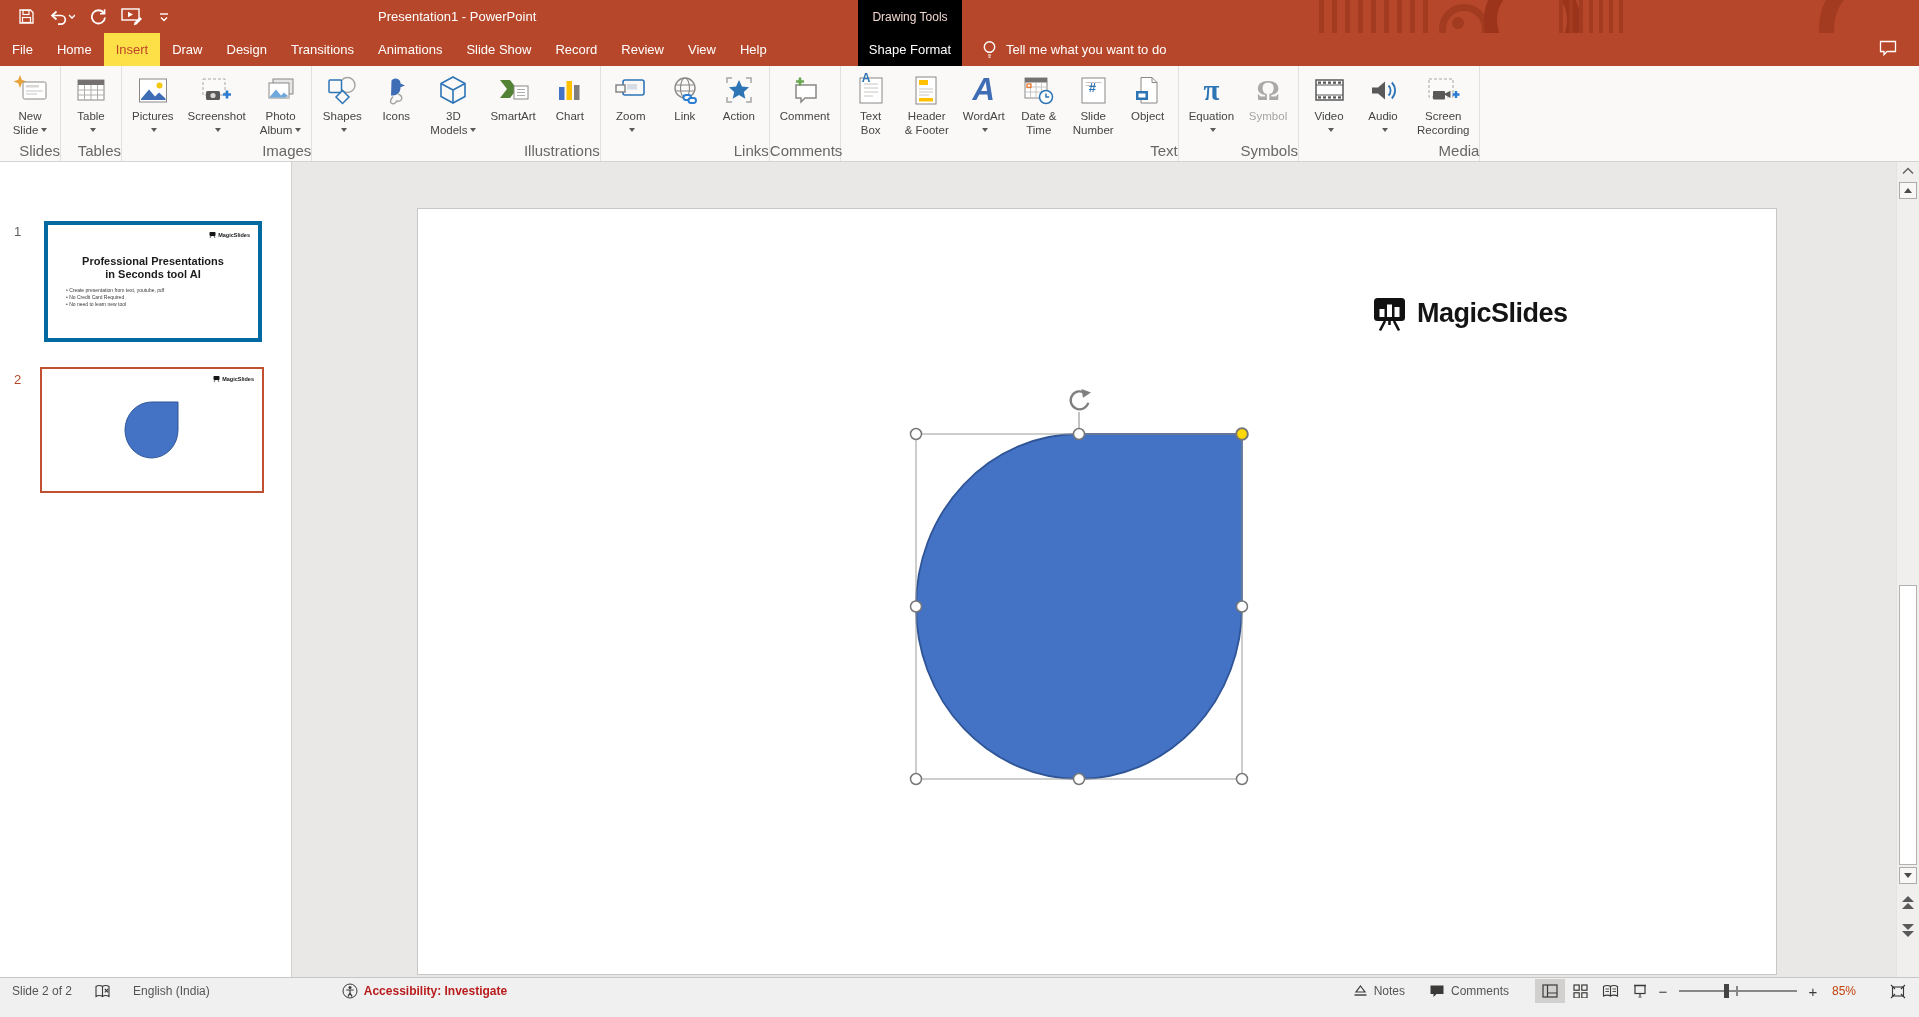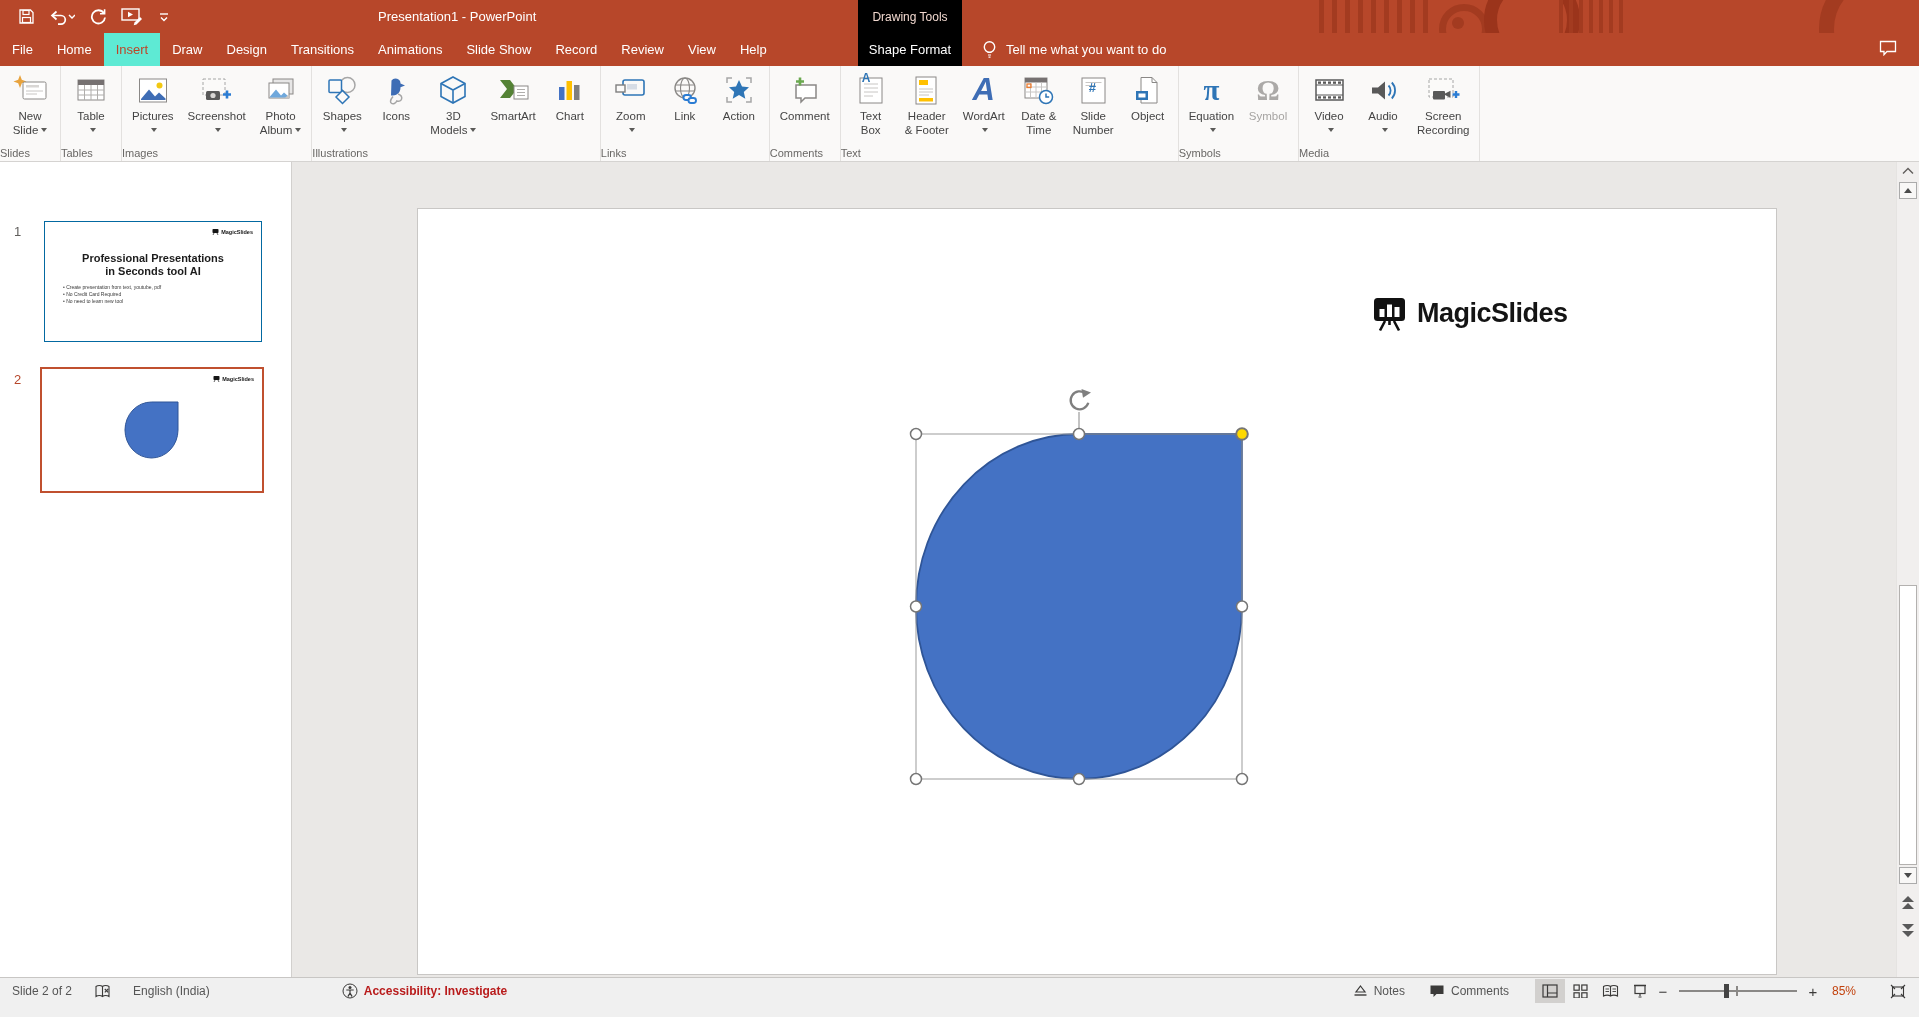--- a/index.html
+++ b/index.html
@@ -28,47 +28,47 @@
   .capbtn{width:46px;height:33px;display:flex;align-items:center;justify-content:center}
 
   
   .ctx{position:absolute;left:858px;top:0;width:104px;height:66px;background:#000000;z-index:3;color:#fff}
   .ctx .ctx-head{height:33px;display:flex;align-items:center;justify-content:center;font-size:12px;color:#F1D8CF}
   .ctx .ctx-tab{height:33px;display:flex;align-items:center;justify-content:center;font-size:13px}
 
   
   .tabsrow{position:absolute;left:0;top:33px;width:100%;height:33px;background:#B7472A;display:flex;color:#fff;font-size:13px}
   .tab{padding:0 12px;display:flex;align-items:center;white-space:nowrap}
-  .tab.active{background:#5eead4;color:#BE4428}
+  .tab.active{background:#fde047;color:#BE4428}
   .tellme{position:absolute;left:982px;top:33px;height:33px;display:flex;align-items:center;gap:9px;color:#fff;font-size:13px;white-space:nowrap}
   .corner-comment{position:absolute;right:22px;top:40px}
 
   
   .ribbon{position:absolute;left:0;top:66px;width:100%;height:96px;background:#FAF9F8;border-bottom:1px solid #D5D3D1;
           display:flex;align-items:stretch;box-sizing:border-box}
   .rgroup{position:relative;display:flex;flex-direction:column;align-items:center;border-right:1px solid #E3E1DF;padding:0 3px}
   .rbuttons{display:flex;flex:1;align-items:flex-start;padding-top:4px}
-  .glabel{position:absolute;bottom:2px;left:0;right:0;text-align:left;font-size:11px;color:#696765;white-space:nowrap}
+  .glabel{position:absolute;bottom:2px;left:0;right:0;text-align:right;font-size:15px;color:#696765;white-space:nowrap}
   .rbtn{display:flex;flex-direction:column;align-items:center;padding:0 7px;min-width:40px;cursor:default}
   .ricon{height:40px;display:flex;align-items:center;justify-content:center}
   .rlabel{font-size:11.5px;line-height:13.5px;color:#444;text-align:center;white-space:nowrap}
   .rbtn.disabled .rlabel{color:#A6A4A2}
   .caret{display:inline-block;width:0;height:0;border-left:3.5px solid transparent;border-right:3.5px solid transparent;
          border-top:4px solid #5A5A58;margin-left:3px;vertical-align:2px}
   .glyph-blue{font-size:29px;font-weight:bold;color:#2E75B6;font-family:"Liberation Serif",serif}
   .glyph-gray{font-size:29px;font-weight:bold;color:#ABA9A7;font-family:"Liberation Serif",serif}
   .glyph-wordart{font-size:31px;font-weight:bold;font-style:italic;color:#3E6DB5}
   .icon-wrap{position:relative}
   .icon-over{position:absolute;font-weight:bold;color:#2E75B6}
 
   
   .panel{position:absolute;left:0;top:162px;width:292px;bottom:27px;background:#fff;border-right:1px solid #D2D0CE;box-sizing:border-box}
   .slidenum{position:absolute;font-size:13px;color:#605E5C}
   .slidenum.sel{color:#B7472A}
-  .thumb{position:absolute;background:#fff;border:1px solid #0369a1;box-sizing:border-box}
+  .thumb{position:absolute;background:#fff;border:4px solid #0369a1;box-sizing:border-box}
   .thumb.sel{border:2px solid #C0502F}
   .mini-logo{position:absolute;right:8px;top:6px;display:flex;align-items:center;gap:2px}
   .mini-logo .mtext{font-size:5.5px;font-weight:bold;color:#161616}
   .t-title{position:absolute;left:0;right:0;top:30px;text-align:center;font-weight:bold;font-size:11px;line-height:12.5px;color:#1c1c1c}
   .t-bullets{position:absolute;left:18px;top:62px;font-size:5px;line-height:7px;color:#3a3a3a}
   .t-bullets div::before{content:"• "}
 
   
   .canvas{position:absolute;left:293px;top:162px;right:23px;bottom:27px;background:#EAE8E6}
   .slide{position:absolute;left:124px;top:46px;width:1358px;height:765px;background:#fff;border:1px solid #C9C7C5}

